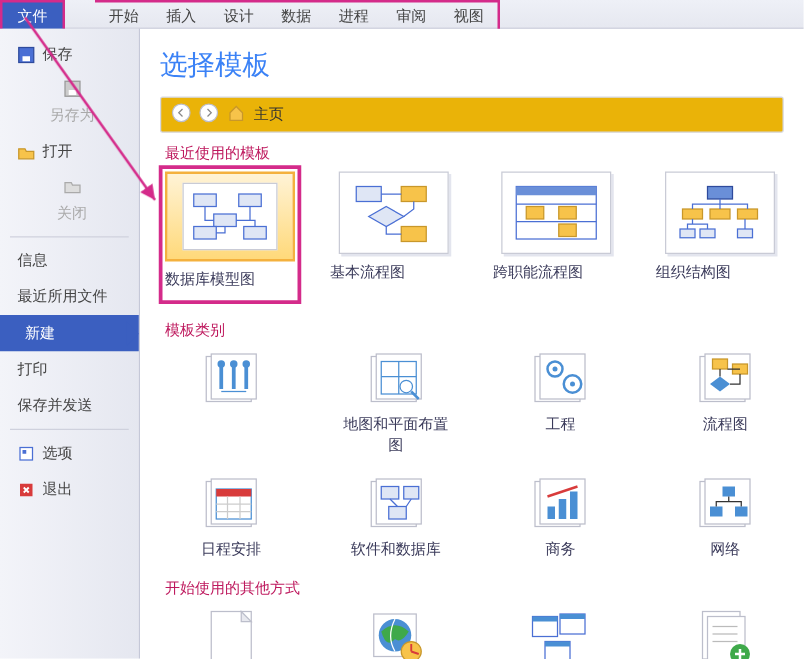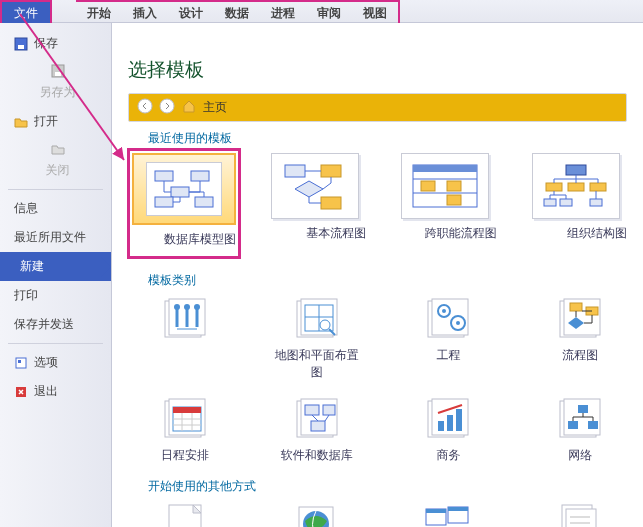--- a/index.html
+++ b/index.html
@@ -1,33 +1,33 @@
 <!DOCTYPE html>
 <html><head>
 <meta charset="utf-8">
 <style>
   * { margin: 0; padding: 0; box-sizing: border-box; font-family: "Microsoft YaHei", SimSun, sans-serif; }
   body { width: 643px; height: 527px; background: #fff; font-size: 12px; color: #333; overflow: hidden; position: relative; }
   .ribbon { height: 23px; background: linear-gradient(#eef0f7,#e6e8f0); border-bottom: 1px solid #c5c8d8; display: flex; align-items: center; gap: 24px; }
   .file-tab { background: #3b5fc0; color: #fff; padding: 3px 12px; height: 23px; border: 2px solid #d42b8a; border-bottom: none; }
   .tabs { display: flex; border: 2px solid #d42b8a; border-left: none; border-bottom: none; height: 23px; }
-  .tab { padding: 3px 11px; color: #444; cursor: pointer; font-weight: bold; }
+  .tab { padding: 3px 11px; color: #444; cursor: pointer; }
   .sidebar { position: absolute; left: 0; top: 23px; width: 112px; bottom: 0; background: linear-gradient(to right,#f3f4f9,#e5e7f0); border-right: 1px solid #c5c8d8; padding-top: 6px; }
   .side-item { padding: 6px 10px 6px 14px; color: #444; display: flex; align-items: center; gap: 6px; cursor: pointer; }
   .side-item.disabled { color: #aaa; flex-direction: column; }
   .side-item.selected { background: #3b5fc0; color: #fff; position: relative; padding-left: 20px; }
   .side-item.selected::after { content:""; position:absolute; right:-10px; top:50%; margin-top:-10px; border:10px solid transparent; border-left-color:#3b5fc0; }
   .side-sep { border-top: 1px solid #cfd1dd; margin: 4px 8px; }
   .ico { width: 14px; height: 14px; display: inline-block; }
   .main { position: absolute; left: 112px; right: 0; top: 23px; bottom: 0; background: #fff; padding: 14px 16px; overflow: auto; }
-  .title { font-size: 19px; color: #14532d; margin-bottom: 10px; margin-top: 20px; }
+  .title { font-size: 22px; color: #3b82f6; margin-bottom: 10px; }
   .breadcrumb { background: #eab308; border: 1px solid #d5d7e2; border-radius: 2px; padding: 4px 8px; display: flex; align-items: center; gap: 6px; margin-bottom: 8px; }
-  .section-hdr { color: #0369a1; margin: 8px 0 6px 20px; }
+  .section-hdr { color: #be185d; margin: 8px 0 6px 4px; }
   .row { display: flex; gap: 28px; margin: 6px 0 18px 4px; }
-  .tile { width: 108px; text-align: right; cursor: pointer; }
+  .tile { width: 108px; text-align: left; cursor: pointer; }
   .thumb { width: 88px; height: 66px; margin: 0 auto 6px auto; border: 1px solid #c9cbd6; background: #fff; box-shadow: 2px 2px 0 #e3e5ee; display: flex; align-items: center; justify-content: center; }
   .tile.sel .thumb { border: 2px solid #f4b13e; background: linear-gradient(#fff3d6,#ffd97a); box-shadow: none; width: 104px; height: 72px; }
   .tile.sel { outline: 3px solid #d42b8a; outline-offset: 2px; padding-bottom: 6px; }
   .tile.sel .inner-thumb { background:#fff; border:1px solid #c9cbd6; width:76px; height:54px; display:flex; align-items:center; justify-content:center; }
   .caption { color: #3a3a5a; }
   .row2 { display: flex; gap: 38px; margin: 6px 0 14px 10px; }
   .tile2 { width: 96px; text-align: center; cursor: pointer; }
   .thumb2 { width: 56px; height: 48px; margin: 0 auto 4px auto; display:flex; align-items:center; justify-content:center; position:relative; }
   
   .arrow-line { position:absolute; left:20px; top:14px; width:108px; height:160px; pointer-events:none; z-index:50; }

